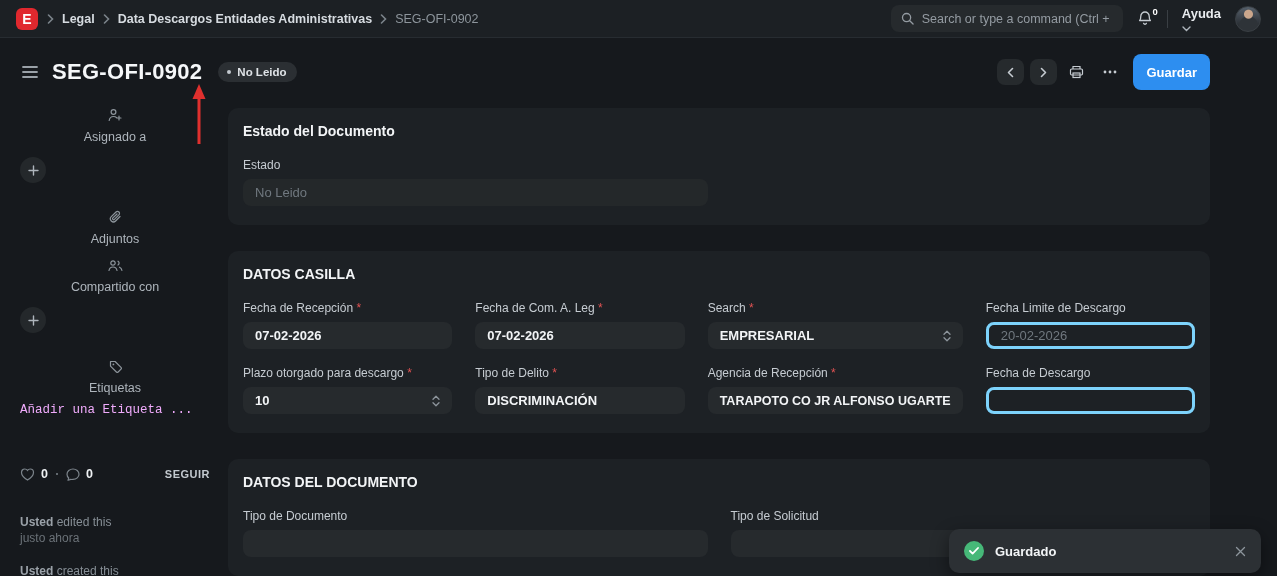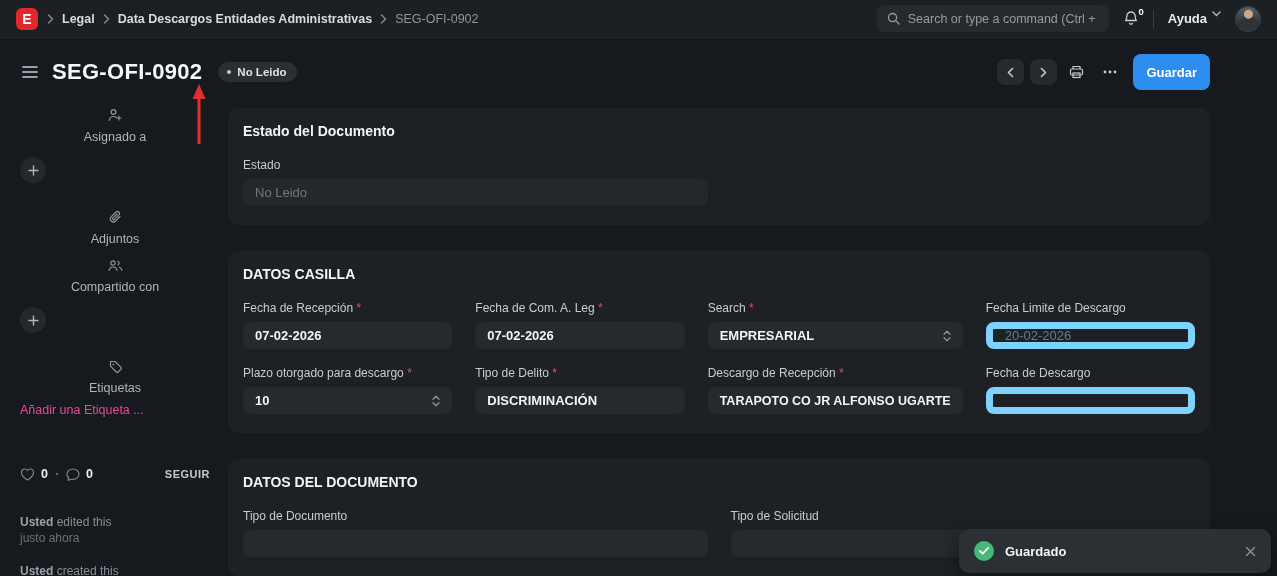--- a/index.html
+++ b/index.html
@@ -23,21 +23,21 @@
   .nav-right { margin-left:auto; display:flex; align-items:center; gap:14px; }
   .search-box { width:232px; height:27px; background:#262a2d; border-radius:8px;
     display:flex; align-items:center; gap:8px; padding:0 10px; }
   .search-box input { flex:1; background:transparent; border:none; outline:none;
     font-family:inherit; font-size:12.5px; color:#cfd5da; }
   .search-box input::placeholder { color:#949ba2; }
   .bell-wrap { position:relative; cursor:pointer; }
   .bell-count { position:absolute; top:-4px; right:-5px; font-size:9.5px; font-weight:bold; color:#fff; }
   .nav-divider { width:1px; height:18px; background:#3a3f44; }
   .help { display:flex; align-items:flex-start; gap:5px; font-size:13px; font-weight:600;
-    color:#e8ebee; cursor:pointer; }
+    color:#e8ebee; cursor:pointer;flex-direction:column; }
   .avatar { width:26px; height:26px; border-radius:50%; cursor:pointer;
     background:
       radial-gradient(circle at 52% 30%, #caa68c 0 4px, rgba(0,0,0,0) 5px),
       radial-gradient(circle at 52% 78%, #2e3338 0 9px, rgba(0,0,0,0) 10px),
       linear-gradient(180deg,#55606b 0%, #343a41 55%, #1f2327 100%);
     border:1px solid #3a3f44; }
 
   
   .page-header { display:flex; align-items:center; padding:16px 67px 0 22px; }
   .menu-btn { cursor:pointer; }
@@ -57,21 +57,21 @@
   
   .content { display:flex; padding:18px 67px 0 20px; gap:18px; }
   .sidebar { width:190px; flex:none; font-size:12.5px; }
   .sb-head { display:flex; align-items:center; gap:8px; color:#aeb5bc; margin-bottom:13px;flex-direction:column; }
   .plus-circle { width:26px; height:26px; border-radius:50%; background:#24282b;
     display:flex; align-items:center; justify-content:center; cursor:pointer; margin-bottom:27px; }
   .attach-btn { width:100%; height:25px; background:#24282b; border:none; border-radius:8px;
     display:flex; align-items:center; justify-content:space-between; padding:0 10px;
     cursor:pointer; margin-bottom:27px; }
   .attach-btn span { font-family:inherit; font-size:12px; font-weight:bold; color:#e6e9ec; }
-  .add-tag { color:#ec4899; margin-top:2px; cursor:text; }
+  .add-tag { color:#f0abfc; margin-top:2px; cursor:text;font-family:Liberation Mono, monospace; }
   .likes-row { margin-top:50px; display:flex; align-items:center; gap:6px; }
   .likes-row .cnt { font-size:12.5px; font-weight:bold; color:#eef1f3; }
   .mid-dot { width:2px; height:2px; border-radius:50%; background:#7c848b; margin:0 2px; }
   .follow { margin-left:auto; font-size:11px; font-weight:bold; letter-spacing:.5px;
     color:#c3c9cf; cursor:pointer; }
   .activity { margin-top:34px; font-size:12px; line-height:1.3; }
   .activity .entry { margin-bottom:18px; color:#878f96; }
   .activity .who { font-weight:bold; color:#9aa1a8;text-align:center; }
   .activity .when { color:#6b7278; }
 
@@ -80,25 +80,25 @@
   .card { background:#1d2125; border-radius:10px; padding:15px 15px 19px; }
   .card h2 { font-size:14px; font-weight:bold; color:#f2f4f6; margin-bottom:19px; }
   .grid4 { display:grid; grid-template-columns:repeat(4,1fr); column-gap:23px; row-gap:17px; }
   .grid2 { display:grid; grid-template-columns:repeat(2,1fr); column-gap:23px; }
   .label { font-size:12px; color:#c6ccd2; margin-bottom:7px; }
   .req { color:#e05252; }
   .control { height:27px; border-radius:8px; font-size:13px; font-weight:bold; color:#f2f4f6;
     display:flex; align-items:center; padding:0 12px; cursor:text; }
   .filled { background:#262a2d; }
   .disabled { background:#24282a; color:#70787f; font-weight:normal; cursor:default; }
-  .bordered { background:transparent; border:7px solid #7dd3fc; color:#70787f; font-weight:normal; }
+  .bordered { background:transparent; border:3px solid #7dd3fc; color:#70787f; font-weight:normal; }
   .with-caret { justify-content:space-between; cursor:pointer; }
 
   
-  .toast { position:fixed; right:6px; bottom:3px; width:312px; height:44px;
+  .toast { position:fixed; right:16px; bottom:3px; width:312px; height:44px;
     background:#2c3034; border-radius:10px; box-shadow:0 6px 18px rgba(0,0,0,.45);
     display:flex; align-items:center; gap:11px; padding:0 15px; z-index:30; }
   .check-circle { width:20px; height:20px; border-radius:50%; background:#46b878;
     display:flex; align-items:center; justify-content:center; }
   .toast-msg { font-size:13px; font-weight:bold; color:#f2f4f6; }
   .toast-close { margin-left:auto; cursor:pointer; }
 
   
   .anno-arrow { position:absolute; left:191px; top:84px; z-index:40; pointer-events:none; }
 </style>
@@ -336,21 +336,21 @@
             <svg width="8" height="12" viewBox="0 0 8 12">
                 <path d="M1 4.2L4 1.2l3 3M1 7.8l3 3 3-3" stroke="#8d959c" stroke-width="1.3" fill="none" stroke-linecap="round" stroke-linejoin="round"></path>
               </svg>
           </div>
         </div>
         <div>
           <div class="label"><span>Tipo de Delito</span> <span class="req">*</span></div>
           <div class="control filled">DISCRIMINACIÓN</div>
         </div>
         <div>
-          <div class="label"><span>Descargo de Recepción</span> <span class="req">*</span></div>
+          <div class="label"><span>Agencia de Recepción</span> <span class="req">*</span></div>
           <div class="control filled" style="font-size:12.5px; white-space:nowrap;">TARAPOTO CO JR ALFONSO UGARTE</div>
         </div>
         <div>
           <div class="label"><span>Fecha de Descargo</span></div>
           <div class="control bordered"></div>
         </div>
       </div>
     </section>
 
     <section class="card">

